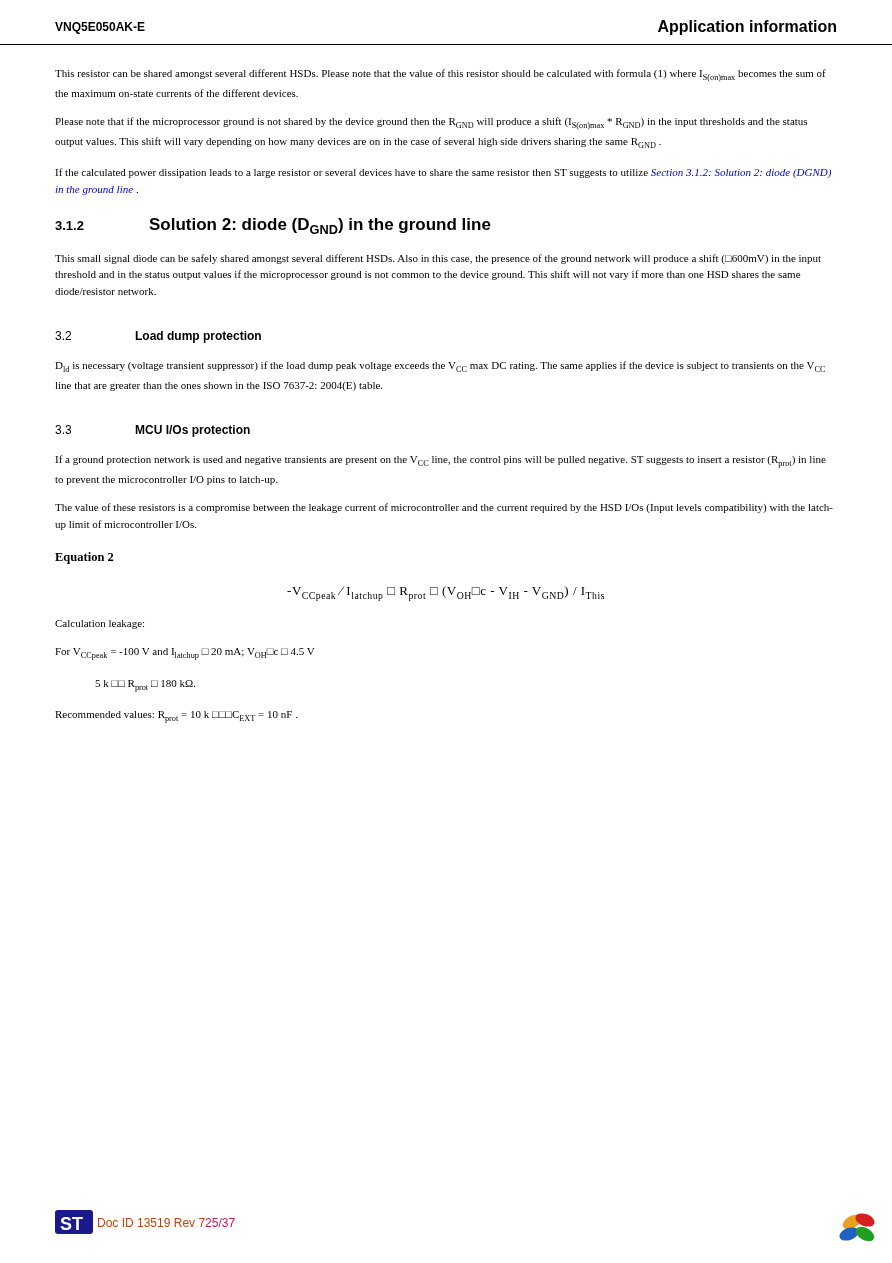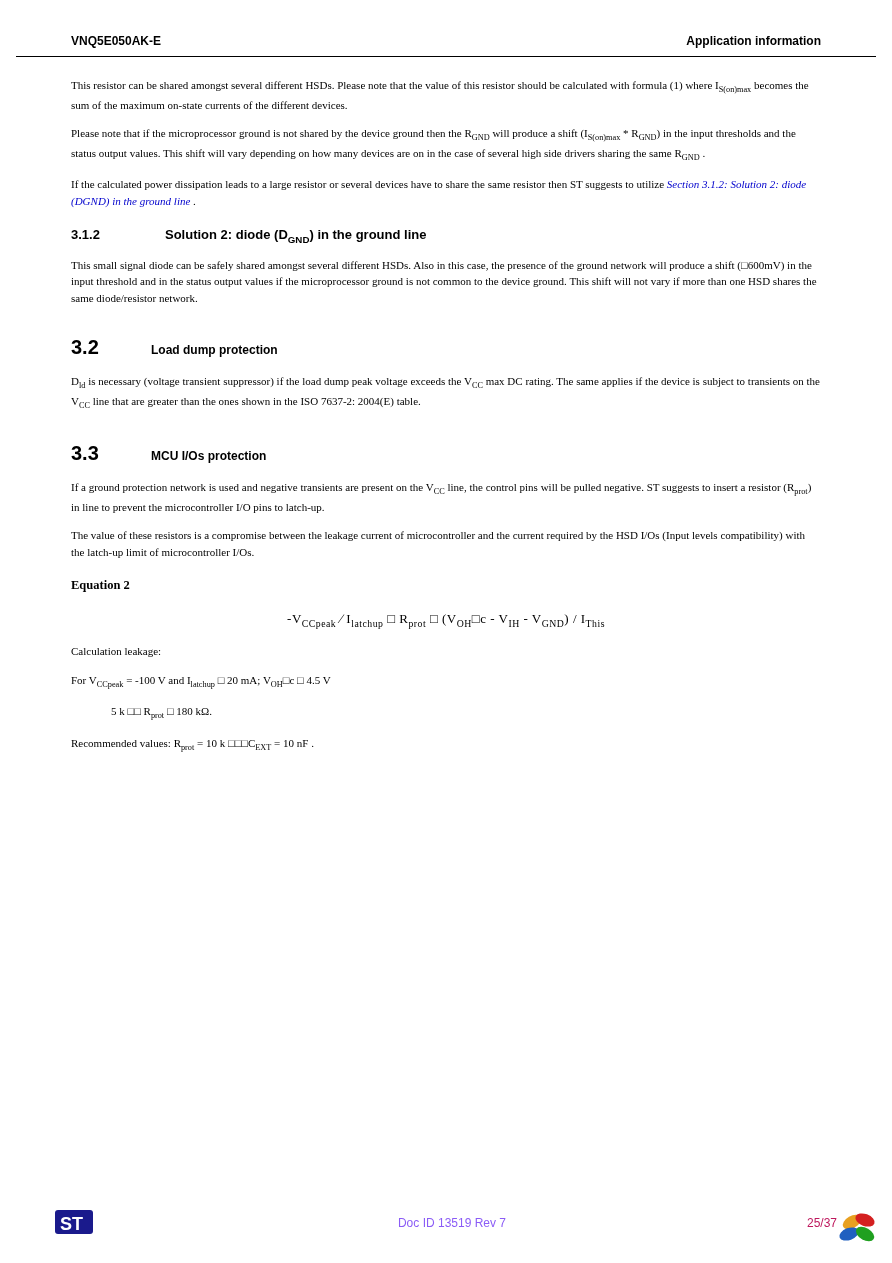--- a/index.html
+++ b/index.html
@@ -9,39 +9,39 @@
       background: #fff;
       font-family: 'Times New Roman', Times, serif;
       font-size: 13px;
       color: #000;
       position: relative;
     }
 
     .page {
       width: 892px;
       min-height: 1263px;
-      padding: 16px;
+      padding: 0;
       position: relative;
     }
 
     
     .header {
       display: flex;
       justify-content: space-between;
       align-items: center;
       padding: 18px 55px 8px 55px;
       border-bottom: 1px solid #000;
     }
     .header-left {
       font-size: 12px;
       font-weight: bold;
       font-family: Arial, sans-serif;
     }
     .header-right {
-      font-size: 12px;
+      font-size: 16px;
       font-weight: bold;
       font-family: Arial, sans-serif;
     }
 
     
     .content {
       padding: 20px 55px 60px 55px;
     }
 
     
@@ -51,22 +51,22 @@
       font-size: 11px;
     }
 
     
     .section-heading {
       display: flex;
       align-items: baseline;
       margin: 22px 0 14px 0;
     }
     .section-num {
-      font-size: 20px;
-      font-weight: bold;
+      font-size: 12px;
+      font-weight: normal;
       font-family: Arial, sans-serif;
       min-width: 80px;
     }
     .section-title {
       font-size: 12px;
       font-weight: bold;
       font-family: Arial, sans-serif;
     }
 
     .subsection-heading {
@@ -75,21 +75,21 @@
       margin: 18px 0 12px 0;
       gap: 14px;
     }
     .subsection-num {
       font-size: 13px;
       font-weight: bold;
       min-width: 80px;
       font-family: Arial, sans-serif;
     }
     .subsection-title {
-      font-size: 13px;
+      font-size: 17px;
       font-weight: bold;
       font-family: Arial, sans-serif;
     }
 
     
     .link-text {
       color: #0000cc;
       text-decoration: none;
       font-style: italic;
     }
@@ -112,29 +112,28 @@
       letter-spacing: 0.5px;
     }
 
     
     .footer {
       position: absolute;
       bottom: 25px;
       left: 0;
       right: 0;
       display: flex;
-      justify-content: space-between;
       align-items: center;
       padding: 0 55px;
     }
 
     .footer-center {
       font-size: 12px;
       font-family: Arial, sans-serif;
-      color: #8b5cf6;
+      color: #c2410c;
     }
 
     .footer-page {
       font-size: 12px;
       font-family: Arial, sans-serif;
       color: #be185d;
     }
 
     
     .st-logo {

